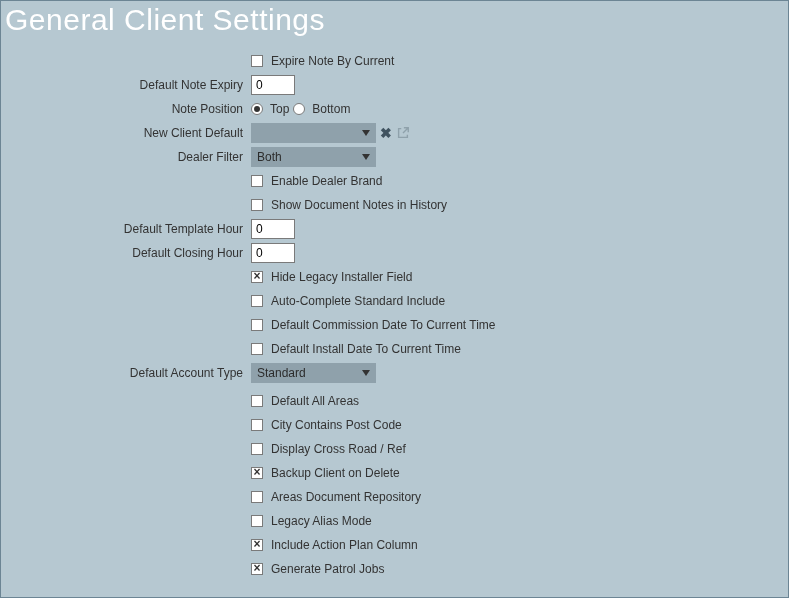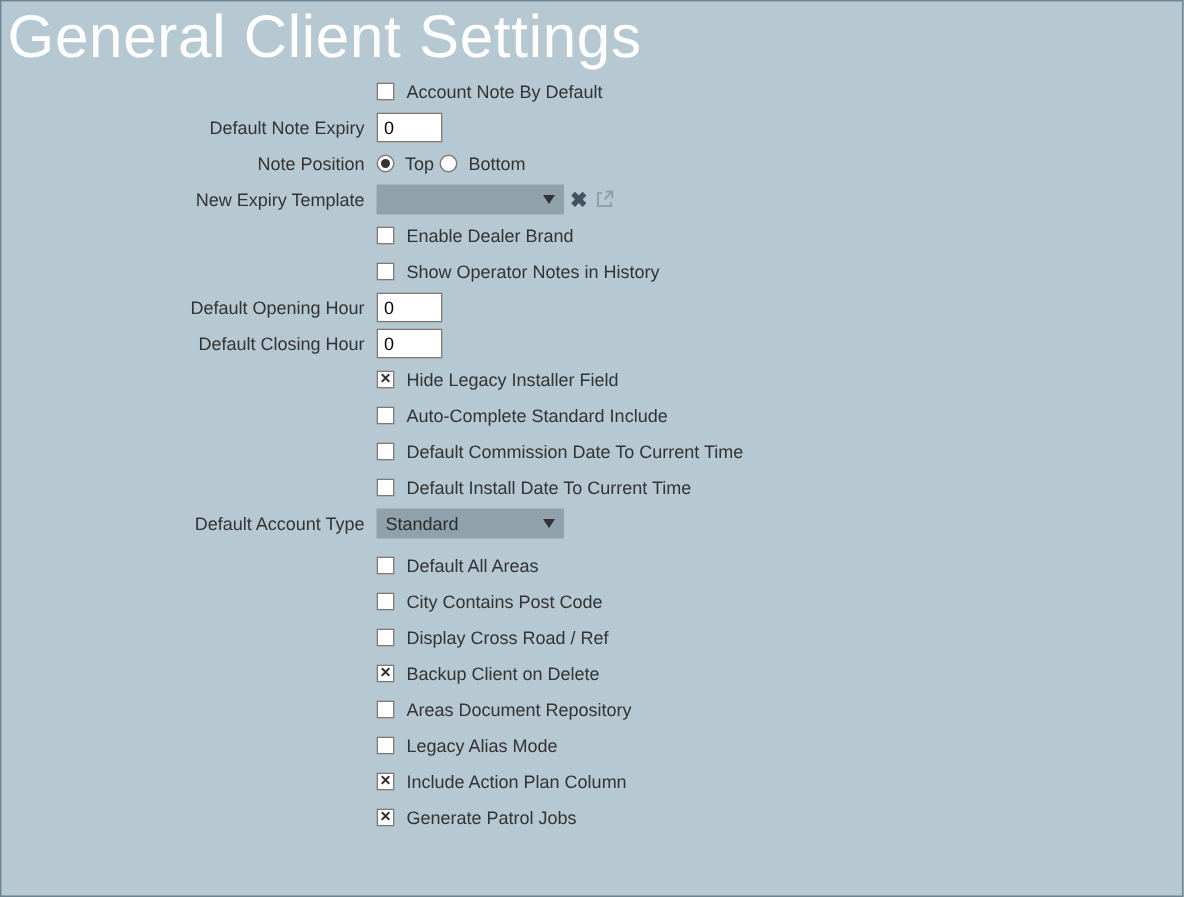--- a/index.html
+++ b/index.html
@@ -14,21 +14,21 @@
     position: relative;
     border: 1px solid #6c8594;
     box-sizing: border-box;
     font-size: 12px;
     color: #333;
   }
   .page-title {
     position: absolute;
     top: 2px;
     left: 4px;
-    font-size: 40px;
+    font-size: 30px;
     color: #ffffff;
     font-weight: normal;
     letter-spacing: 0.5px;
   }
   .form {
     position: absolute;
     top: 50px;
     left: 0;
     width: 100%;
   }
@@ -153,21 +153,21 @@
 <body>
 
 <div class="page-title">General Client Settings</div>
 
 <div class="form">
 
   <div class="row">
     <div class="label-col"></div>
     <div class="val-col">
       <span class="checkbox"></span>
-      <span class="cb-label">Account Note By Default</span>
+      <span class="cb-label">Expire Note By Current</span>
     </div>
   </div>
 
   <div class="row">
     <div class="label-col">Default Note Expiry</div>
     <div class="val-col">
       <input class="text-input" value="0" style="">
     </div>
   </div>
 
@@ -175,54 +175,63 @@
     <div class="label-col">Note Position</div>
     <div class="val-col">
       <span class="radio selected"></span>
       <span class="radio-label">Top</span>
       <span class="radio"></span>
       <span class="radio-label">Bottom</span>
     </div>
   </div>
 
   <div class="row">
-    <div class="label-col">New Expiry Template</div>
+    <div class="label-col">New Client Default</div>
     <div class="val-col">
       <div class="dropdown">
         <span></span>
         <span class="dd-arrow"></span>
       </div>
       <span class="icon-x">✖</span>
       <span class="icon-ext">
         <svg viewBox="0 0 16 16">
             <path fill="none" stroke="#8fa1ab" stroke-width="1.6" d="M6 3H3v10h10v-3M8 8l6-6M9 2h5v5"></path>
           </svg>
       </span>
     </div>
   </div>
 
+  <div class="row">
+    <div class="label-col">Dealer Filter</div>
+    <div class="val-col">
+      <div class="dropdown">
+        <span>Both</span>
+        <span class="dd-arrow"></span>
+      </div>
+    </div>
+  </div>
 
   <div class="row">
     <div class="label-col"></div>
     <div class="val-col">
       <span class="checkbox"></span>
       <span class="cb-label">Enable Dealer Brand</span>
     </div>
   </div>
 
   <div class="row">
     <div class="label-col"></div>
     <div class="val-col">
       <span class="checkbox"></span>
-      <span class="cb-label">Show Operator Notes in History</span>
-    </div>
-  </div>
-
-  <div class="row">
-    <div class="label-col">Default Opening Hour</div>
+      <span class="cb-label">Show Document Notes in History</span>
+    </div>
+  </div>
+
+  <div class="row">
+    <div class="label-col">Default Template Hour</div>
     <div class="val-col">
       <input class="text-input" value="0" style="">
     </div>
   </div>
 
   <div class="row">
     <div class="label-col">Default Closing Hour</div>
     <div class="val-col">
       <input class="text-input" value="0" style="">
     </div>

